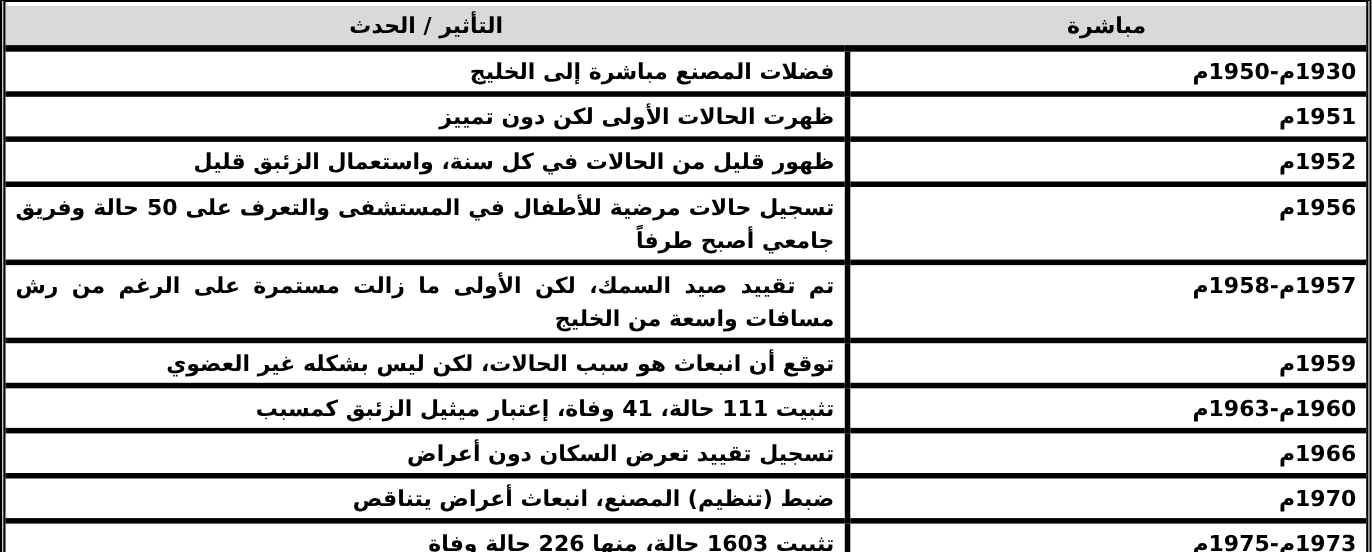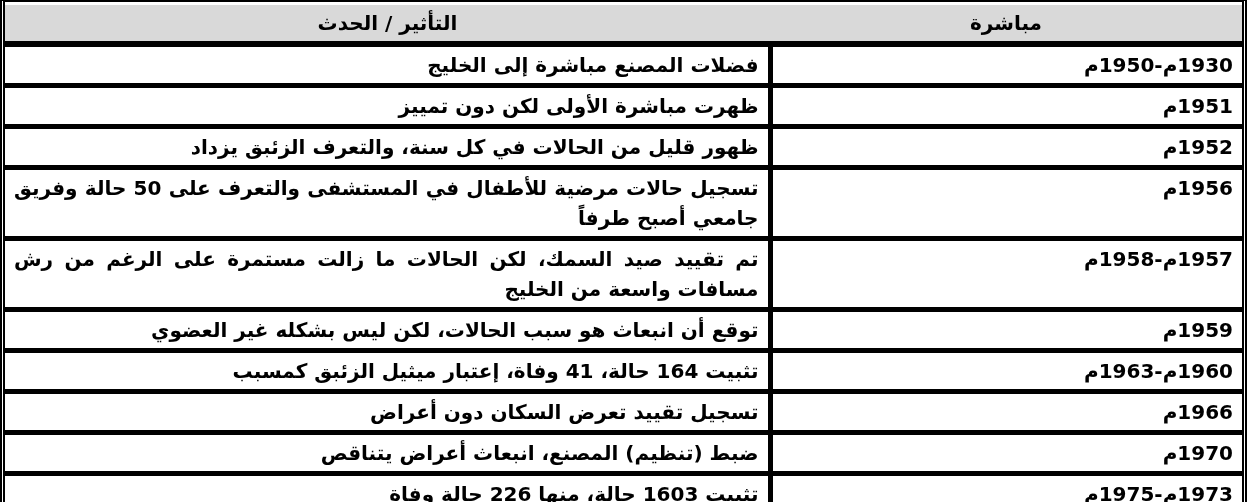--- a/index.html
+++ b/index.html
@@ -78,41 +78,41 @@
           <th class="event">التأثير / الحدث</th>
         </tr>
       </thead>
       <tbody>
           <tr>
             <td class="date">1930م-1950م</td>
             <td class="event">فضلات المصنع مباشرة إلى الخليج</td>
           </tr>
           <tr>
             <td class="date">1951م</td>
-            <td class="event">ظهرت مباشرة الأولى لكن دون تمييز</td>
+            <td class="event">ظهرت الحالات الأولى لكن دون تمييز</td>
           </tr>
           <tr>
             <td class="date">1952م</td>
-            <td class="event">ظهور قليل من الحالات في كل سنة، والتعرف الزئبق يزداد</td>
+            <td class="event">ظهور قليل من الحالات في كل سنة، واستعمال الزئبق قليل</td>
           </tr>
           <tr>
             <td class="date">1956م</td>
             <td class="event">تسجيل حالات مرضية للأطفال في المستشفى والتعرف على 50 حالة وفريق جامعي أصبح طرفاً</td>
           </tr>
           <tr>
             <td class="date">1957م-1958م</td>
-            <td class="event">تم تقييد صيد السمك، لكن الحالات ما زالت مستمرة على الرغم من رش مسافات واسعة من الخليج</td>
+            <td class="event">تم تقييد صيد السمك، لكن الأولى ما زالت مستمرة على الرغم من رش مسافات واسعة من الخليج</td>
           </tr>
           <tr>
             <td class="date">1959م</td>
             <td class="event">توقع أن انبعاث هو سبب الحالات، لكن ليس بشكله غير العضوي</td>
           </tr>
           <tr>
             <td class="date">1960م-1963م</td>
-            <td class="event">تثبيت 164 حالة، 41 وفاة، إعتبار ميثيل الزئبق كمسبب</td>
+            <td class="event">تثبيت 111 حالة، 41 وفاة، إعتبار ميثيل الزئبق كمسبب</td>
           </tr>
           <tr>
             <td class="date">1966م</td>
             <td class="event">تسجيل تقييد تعرض السكان دون أعراض</td>
           </tr>
           <tr>
             <td class="date">1970م</td>
             <td class="event">ضبط (تنظيم) المصنع، انبعاث أعراض يتناقص</td>
           </tr>
           <tr>

